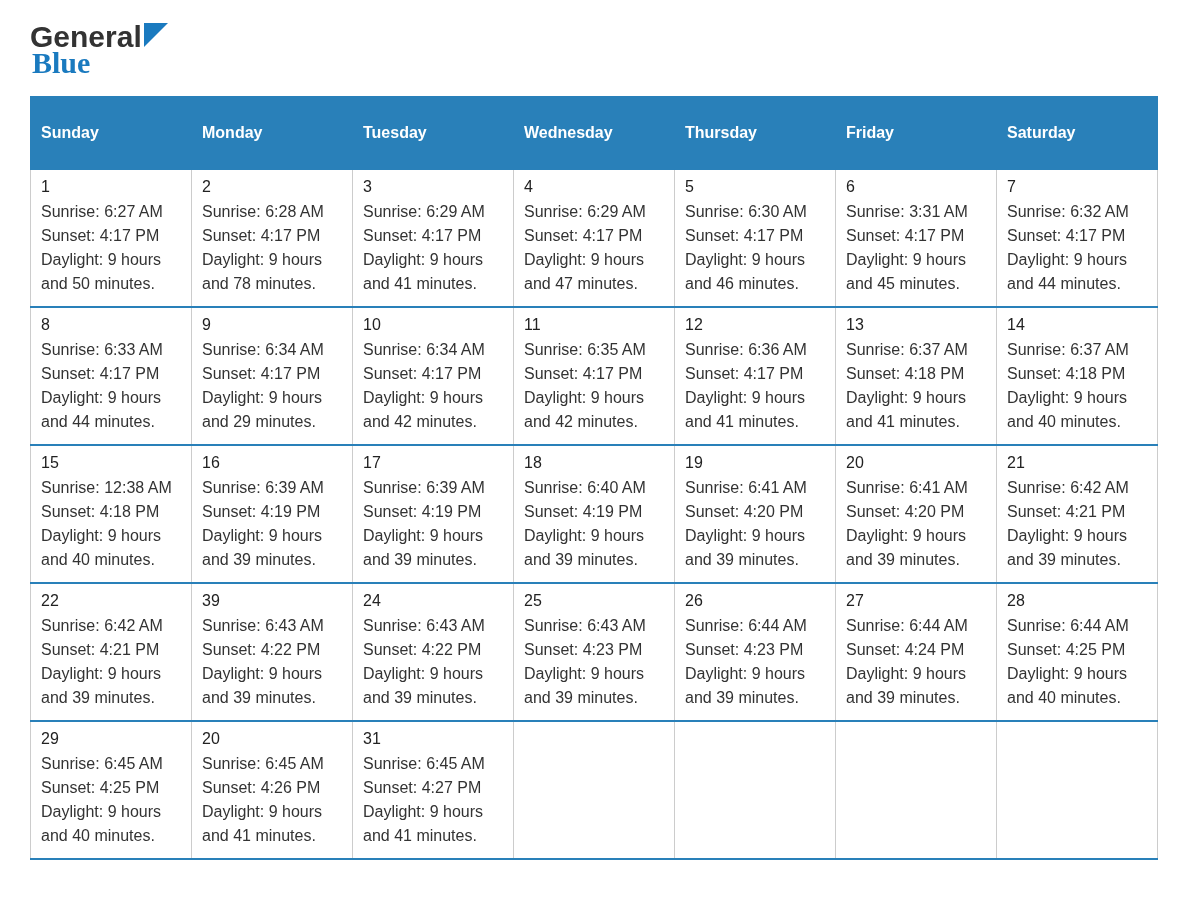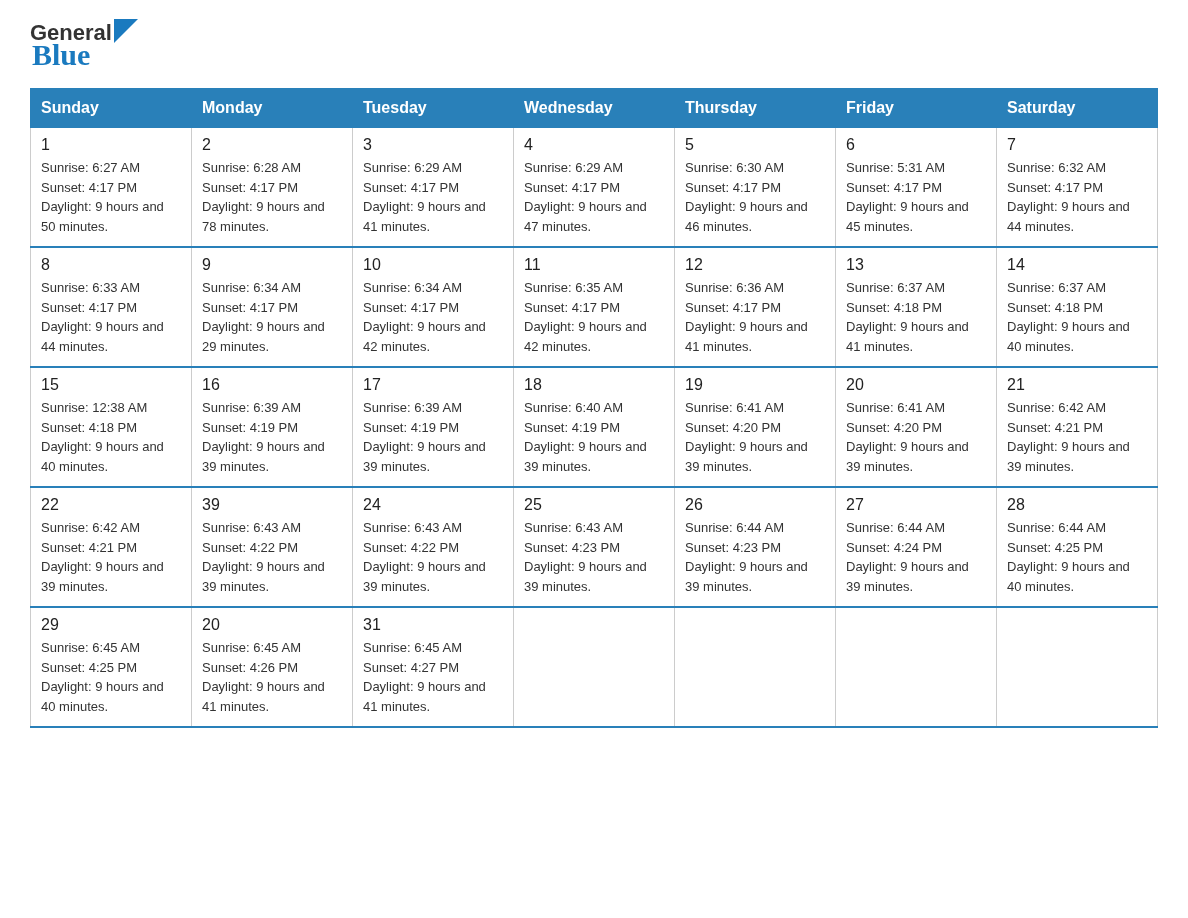--- a/index.html
+++ b/index.html
@@ -37,21 +37,21 @@
     }
     table {
       width: 100%;
       border-collapse: collapse;
     }
     thead tr th {
       background-color: #2980b9;
       color: #fff;
       font-size: 16px;
       font-weight: bold;
-      padding: 10px 10px;
+      padding: 27px 10px;
       text-align: left;
       border: 1px solid #2980b9;
     }
     tbody tr td {
       vertical-align: top;
       padding: 8px 10px 10px 10px;
       font-size: 13.5px;
       color: #333;
       border: 1px solid #ccc;
       width: calc(100% / 7);
@@ -61,35 +61,35 @@
       border-bottom: 2px solid #2980b9;
     }
     .day-number {
       font-size: 16px;
       font-weight: normal;
       color: #222;
       display: block;
       margin-bottom: 4px;
     }
     .day-info {
-      font-size: 13px;
+      font-size: 16px;
       color: #333;
       line-height: 1.5;
     }
     .empty-cell {
       background: #fff;
     }
   </style>
 </head>
 <body>
 
 <div class="header">
   <div class="logo">
     <div style="display:flex;align-items:center;">
-      <span style="font-size:22px;font-weight:bold;color:#333;">General</span>
+      <span style="font-size:30px;font-weight:bold;color:#333;">General</span>
       <svg width="24" height="24" viewBox="0 0 24 24" style="margin-left:2px;margin-top:-4px;">
         <polygon points="0,0 24,0 0,24" fill="#1a7abf"></polygon>
       </svg>
     </div>
     <div style="font-size:30px;font-weight:bold;color:#1a7abf;margin-top:-8px;margin-left:2px;font-family:Liberation Serif, serif;">Blue</div>
   </div>
   <div class="title-block">
     <div class="month-title"></div>
     <div class="location-title"></div>
   </div>
@@ -145,21 +145,21 @@
           <span class="day-number">5</span>
           <div class="day-info">
             <span>Sunrise: 6:30 AM</span><br>
             <span>Sunset: 4:17 PM</span><br>
             <span>Daylight: 9 hours and 46 minutes.</span>
           </div>
         </td>
         <td>
           <span class="day-number">6</span>
           <div class="day-info">
-            <span>Sunrise: 5:31 AM</span><br>
+            <span>Sunrise: 3:31 AM</span><br>
             <span>Sunset: 4:17 PM</span><br>
             <span>Daylight: 9 hours and 45 minutes.</span>
           </div>
         </td>
         <td>
           <span class="day-number">7</span>
           <div class="day-info">
             <span>Sunrise: 6:32 AM</span><br>
             <span>Sunset: 4:17 PM</span><br>
             <span>Daylight: 9 hours and 44 minutes.</span>

